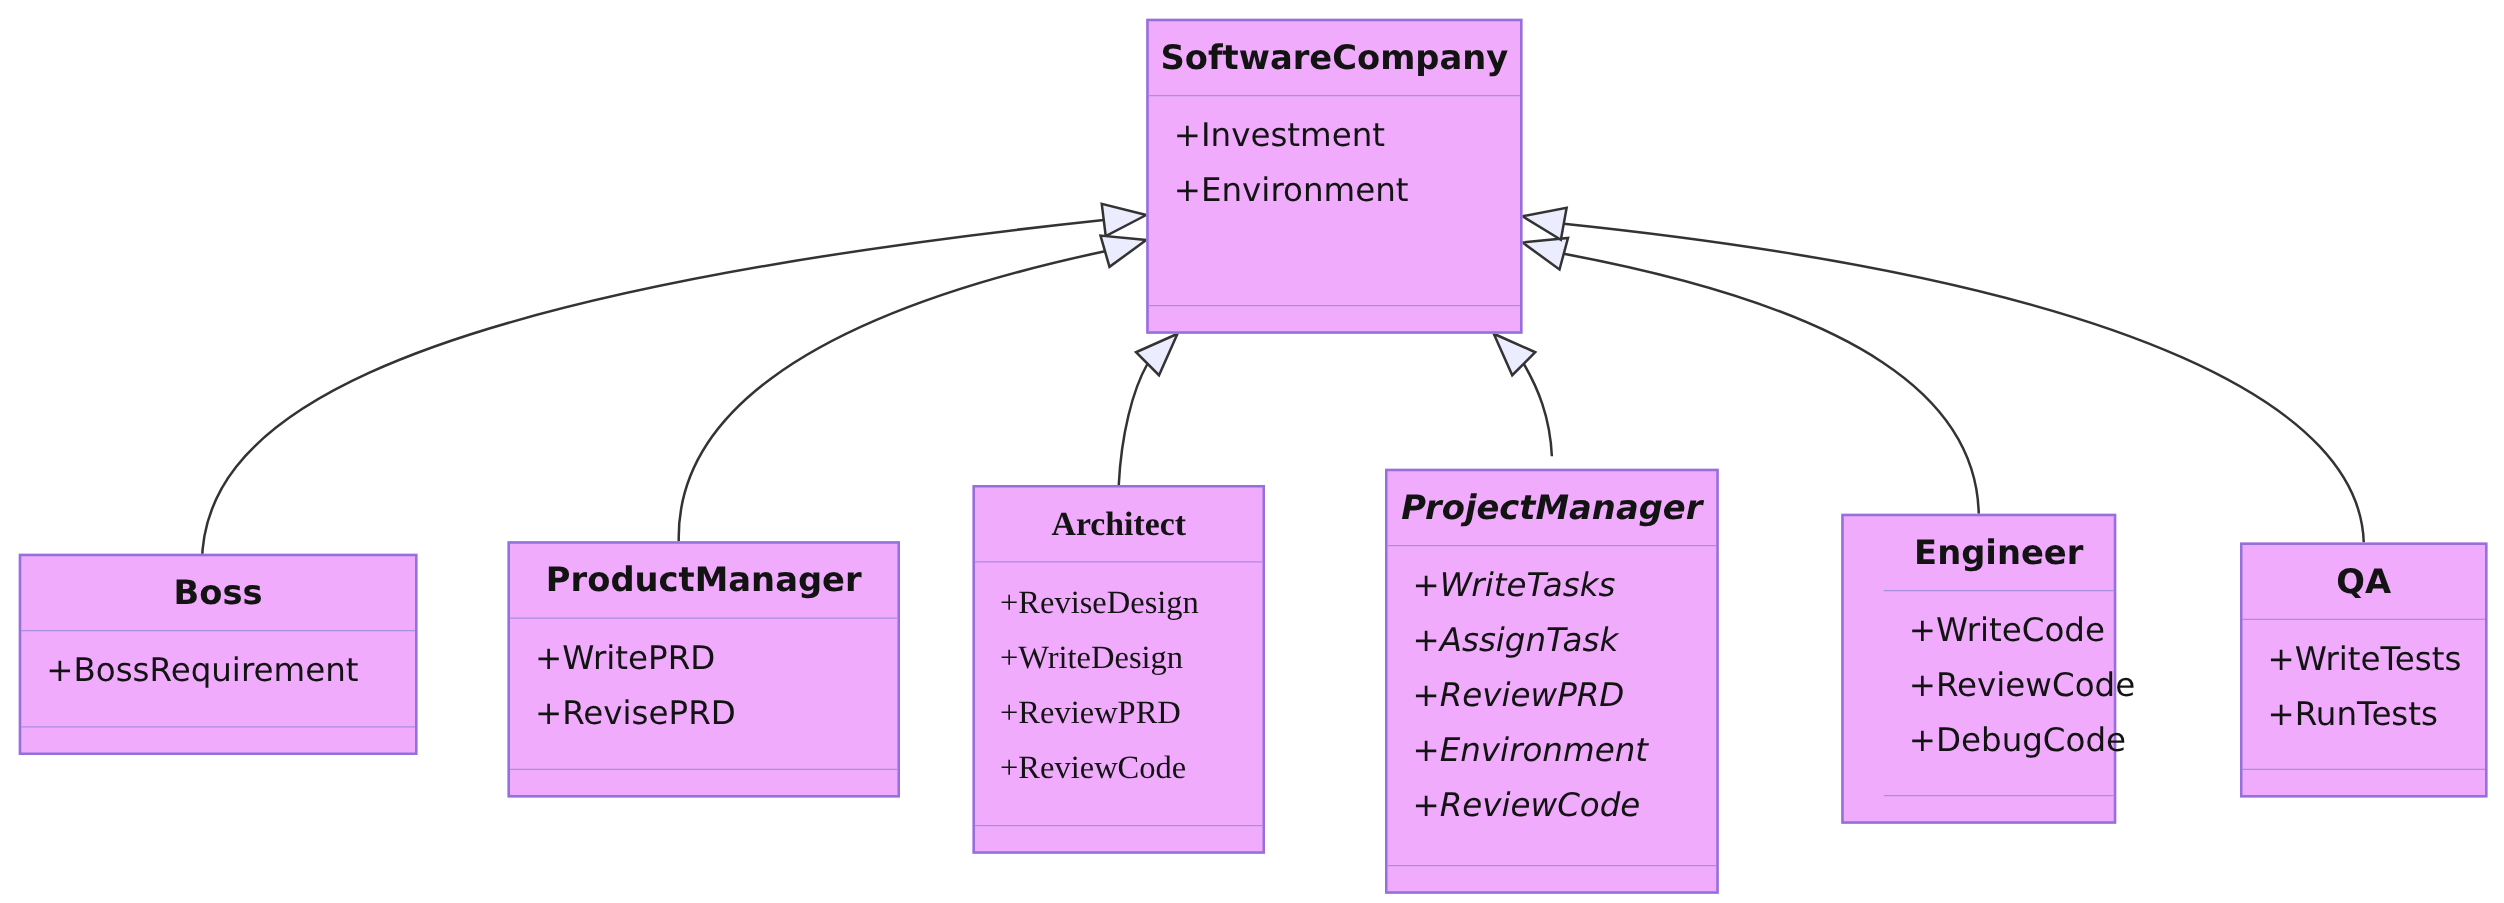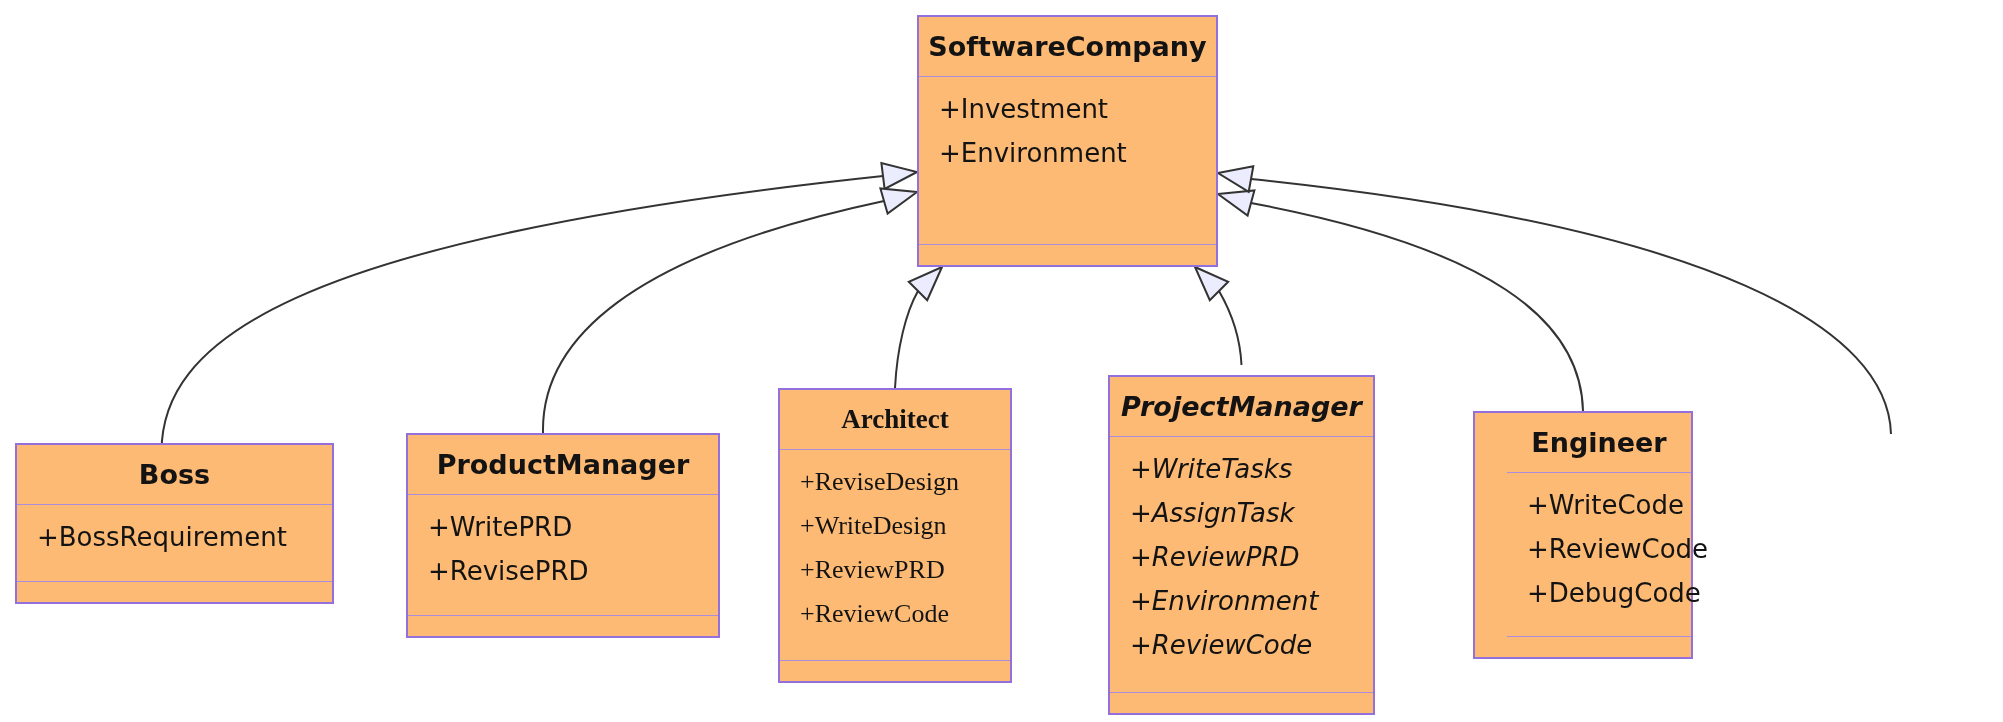--- a/index.html
+++ b/index.html
@@ -17,21 +17,21 @@
   }
   #edges {
     position: absolute;
     left: 0; top: 0;
     width: 2003px;
     height: 722px;
   }
   .class-box {
     position: absolute;
     box-sizing: border-box;
-    background: #fdba74;
+    background: #f0abfc;
     border: 2px solid #9370DB;
     display: flex;
     flex-direction: column;
     color: #131313;
   }
   .class-title {
     height: 59px;
     line-height: 59px;
     text-align: center;
     font-weight: bold;
@@ -152,14 +152,22 @@
   <div class="class-box box-engineer">
     <div class="class-title">Engineer</div>
     <div class="class-attrs">
       <div class="attr">+WriteCode</div>
       <div class="attr">+ReviewCode</div>
       <div class="attr">+DebugCode</div>
     </div>
     <div class="class-methods-empty"></div>
   </div>
 
+  <div class="class-box box-qa">
+    <div class="class-title">QA</div>
+    <div class="class-attrs">
+      <div class="attr">+WriteTests</div>
+      <div class="attr">+RunTests</div>
+    </div>
+    <div class="class-methods-empty"></div>
+  </div>
 
 </div>
 
 </body></html>

